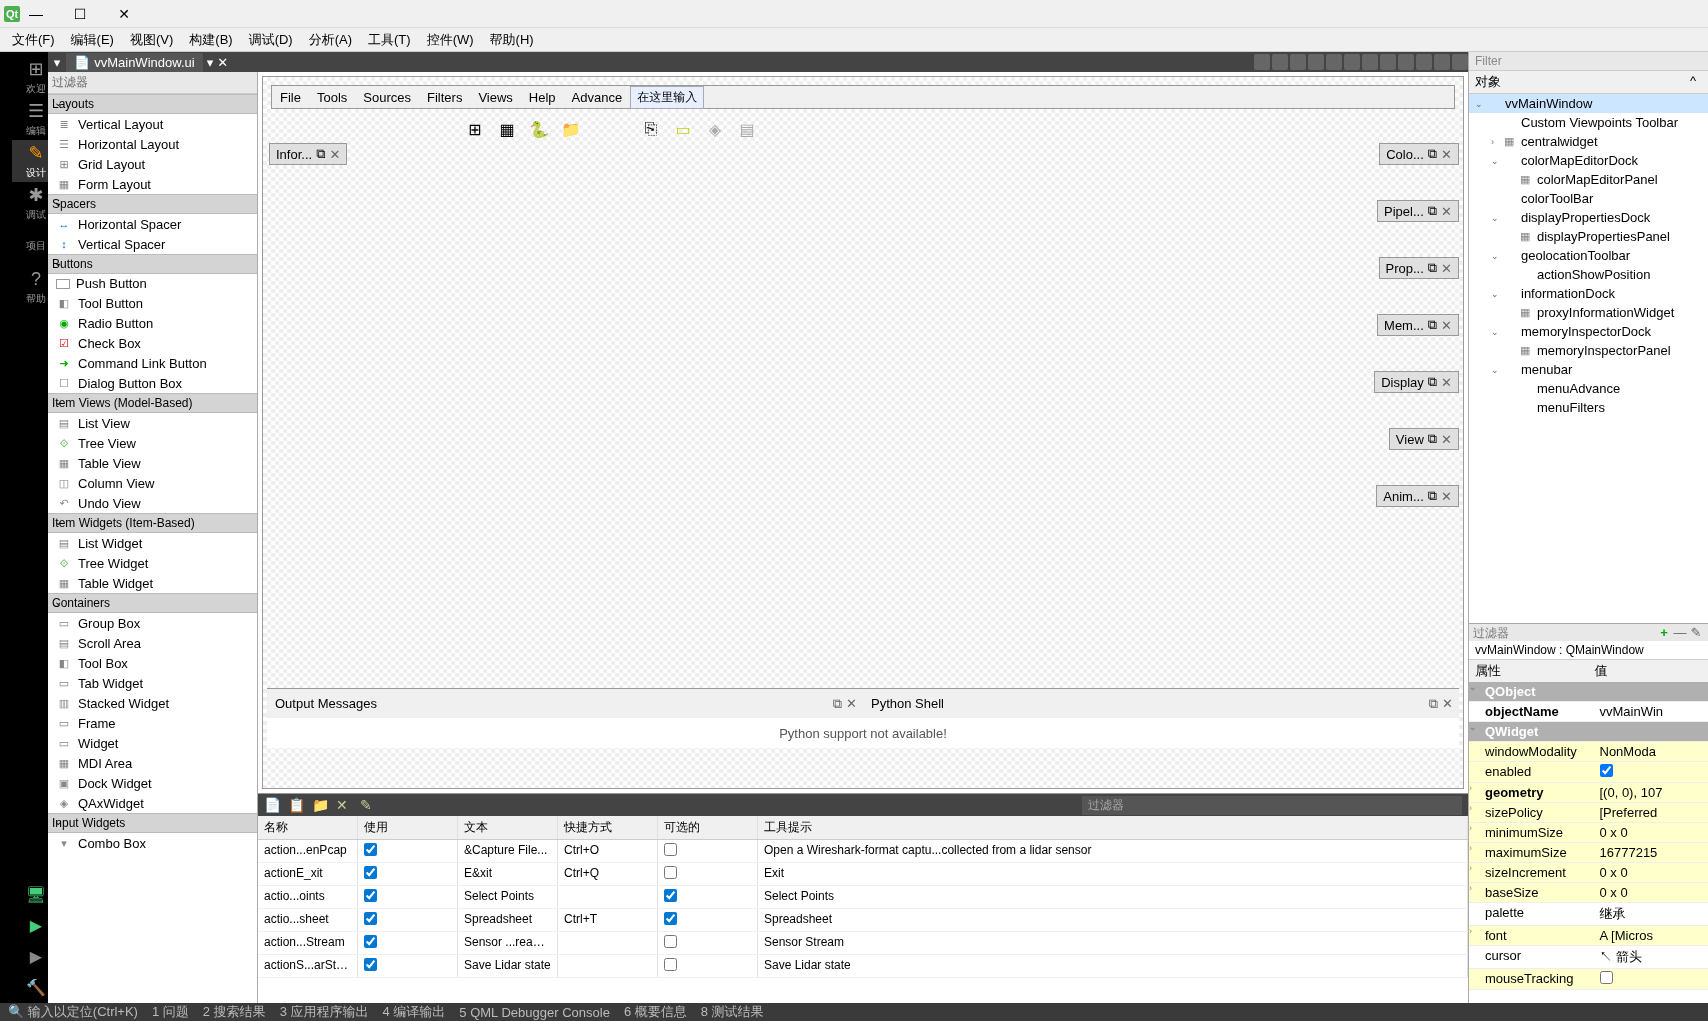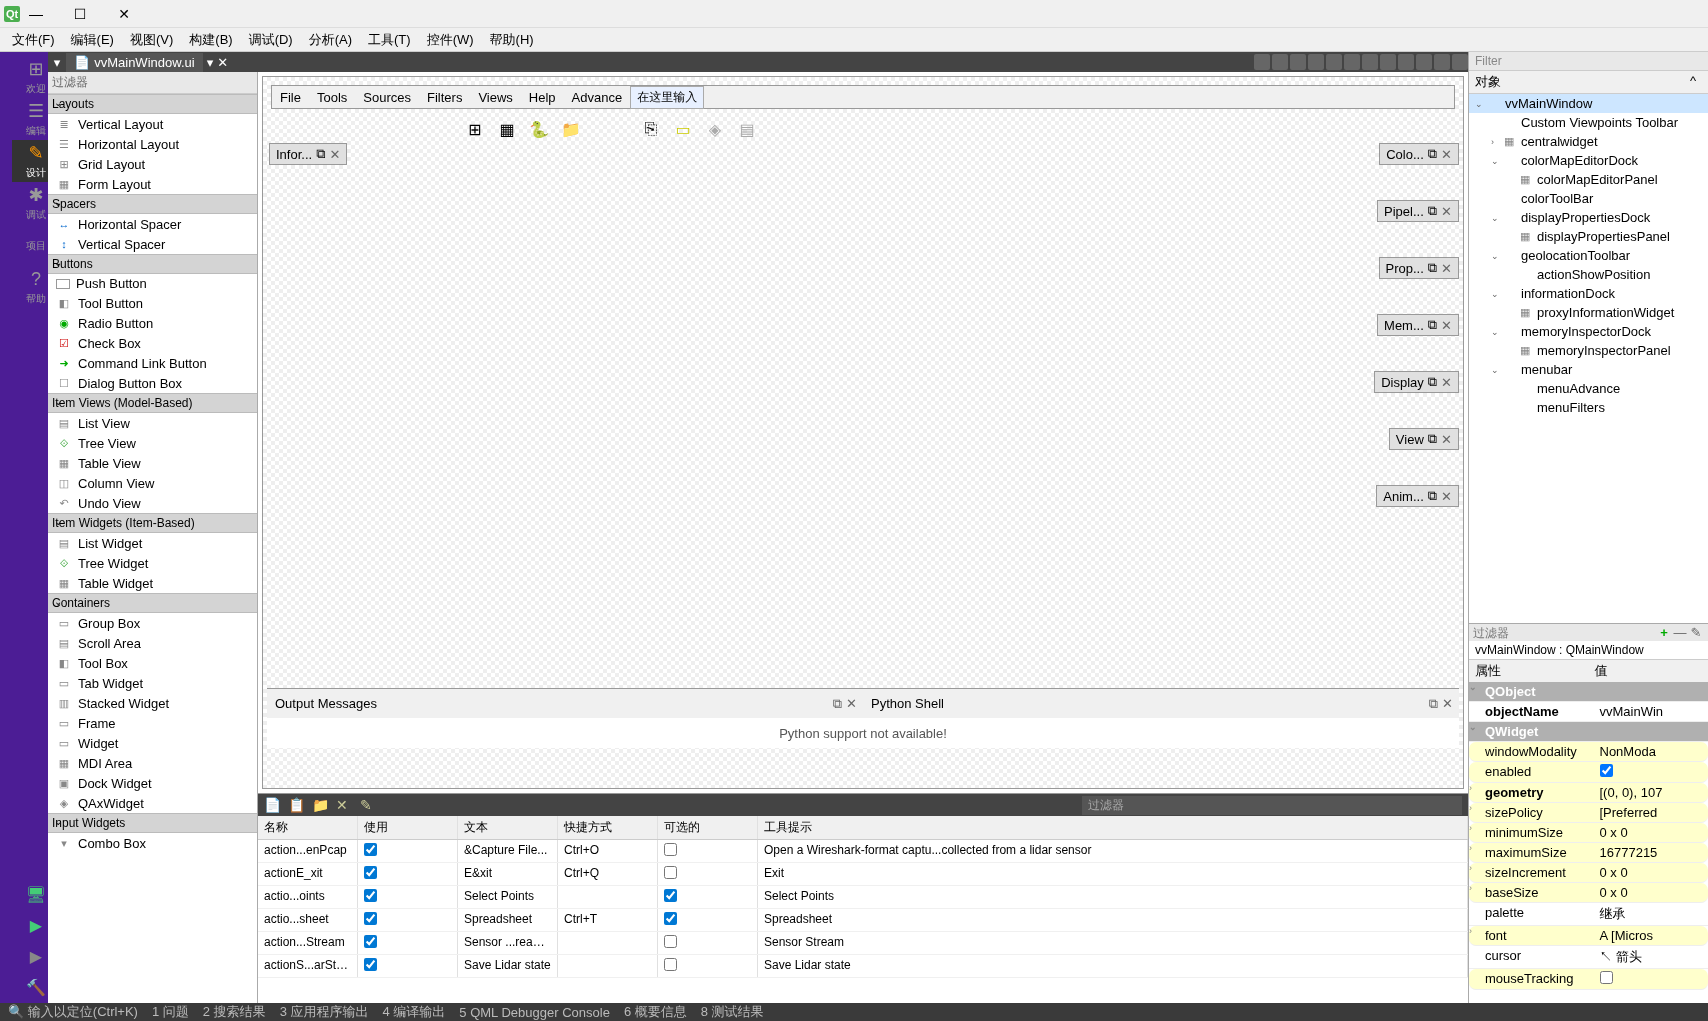--- a/index.html
+++ b/index.html
@@ -5,21 +5,21 @@
 * { margin:0; padding:0; box-sizing:border-box; font-family:"Microsoft YaHei","Segoe UI",sans-serif; font-size:13px; }
 body { background:#f0f0f0; overflow:hidden; }
 .titlebar { height:28px; background:#f0f0f0; display:flex; align-items:center; padding:0 4px; border-bottom:1px solid #ddd; }
 .titlebar-icon { width:16px; height:16px; background:#4caf50; border-radius:2px; margin-right:6px; display:flex; align-items:center; justify-content:center; color:#fff; font-size:11px; font-weight:bold; }
 .title { flex:1; font-size:12px; }
 .winbtns { display:flex; gap:24px; margin-right:8px; }
 .winbtn { width:20px; text-align:center; cursor:pointer; font-size:14px; }
 .menubar { height:24px; background:#f0f0f0; display:flex; align-items:center; padding:0 4px; border-bottom:1px solid #ccc; }
 .menubar span { padding:2px 8px; cursor:pointer; font-size:13px; }
 .main { display:flex; height:calc(100vh - 52px - 18px); }
-.sidebar { width:48px; background:#4c1d95; display:flex; flex-direction:column; align-items:center; padding-top:4px;padding-left:24px; }
+.sidebar { width:48px; background:#000000; display:flex; flex-direction:column; align-items:center; padding-top:4px;padding-left:24px; }
 .sidebtn { width:48px; height:42px; display:flex; flex-direction:column; align-items:center; justify-content:center; color:#999; cursor:pointer; font-size:18px; }
 .sidebtn.active { color:#fff; background:#333; }
 .sidebtn .lbl { font-size:10px; margin-top:2px; }
 .sb-welcome::before{content:"⊞";} .sb-edit::before{content:"☰";} .sb-design::before{content:"✎";color:#ff9800;} .sb-debug::before{content:"✱";} .sb-help::before{content:"?";}
 .sidebar .spacer { flex:1; }
 .sidebar .runbtn { color:#4c7; font-size:16px; margin:6px 0; }
 .center { flex:1; display:flex; flex-direction:column; min-width:0; }
 .tabbar { height:20px; background:#444; display:flex; align-items:center; color:#fff; font-size:11px; }
 .tabbar .tab { background:#555; padding:2px 8px; display:flex; align-items:center; gap:4px; }
 .tabbar .toolbtns { margin-left:auto; display:flex; gap:2px; }
@@ -76,21 +76,21 @@
 .propfilter .pbtn { width:16px; text-align:center; cursor:pointer; color:#666; }
 .propfilter .plus { color:#0a0; font-weight:bold; }
 .propclass { padding:2px 6px; font-size:12px; background:#fff; border-bottom:1px solid #ccc; }
 .prophdr { display:flex; background:#f0f0f0; font-size:12px; }
 .prophdr div { padding:2px 6px; flex:1; }
 .proplist { flex:1; overflow-y:auto; }
 .prow { display:flex; font-size:12px; border-bottom:1px solid #eee; }
 .prow > div { padding:2px 6px; flex:1; overflow:hidden; white-space:nowrap; }
 .prow .exp { width:10px; flex:none; font-size:9px; color:#888; }
 .pgroup { background:#b0b0b0; color:#fff; font-weight:bold; }
-.pyel { background:#ffffcc;border-radius:7px; }
+.pyel { background:#ffffcc; }
 .pbold .pn { font-weight:bold; }
 .statusbar { height:18px; background:#3a3a3a; color:#bbb; font-size:11px; display:flex; align-items:center; padding:0 8px; gap:14px; }
 </style>
 </head>
 <body>
 
 <div class="titlebar">
   <div class="titlebar-icon">Qt</div>
   <div class="winbtns">
     <div class="winbtn">—</div>

